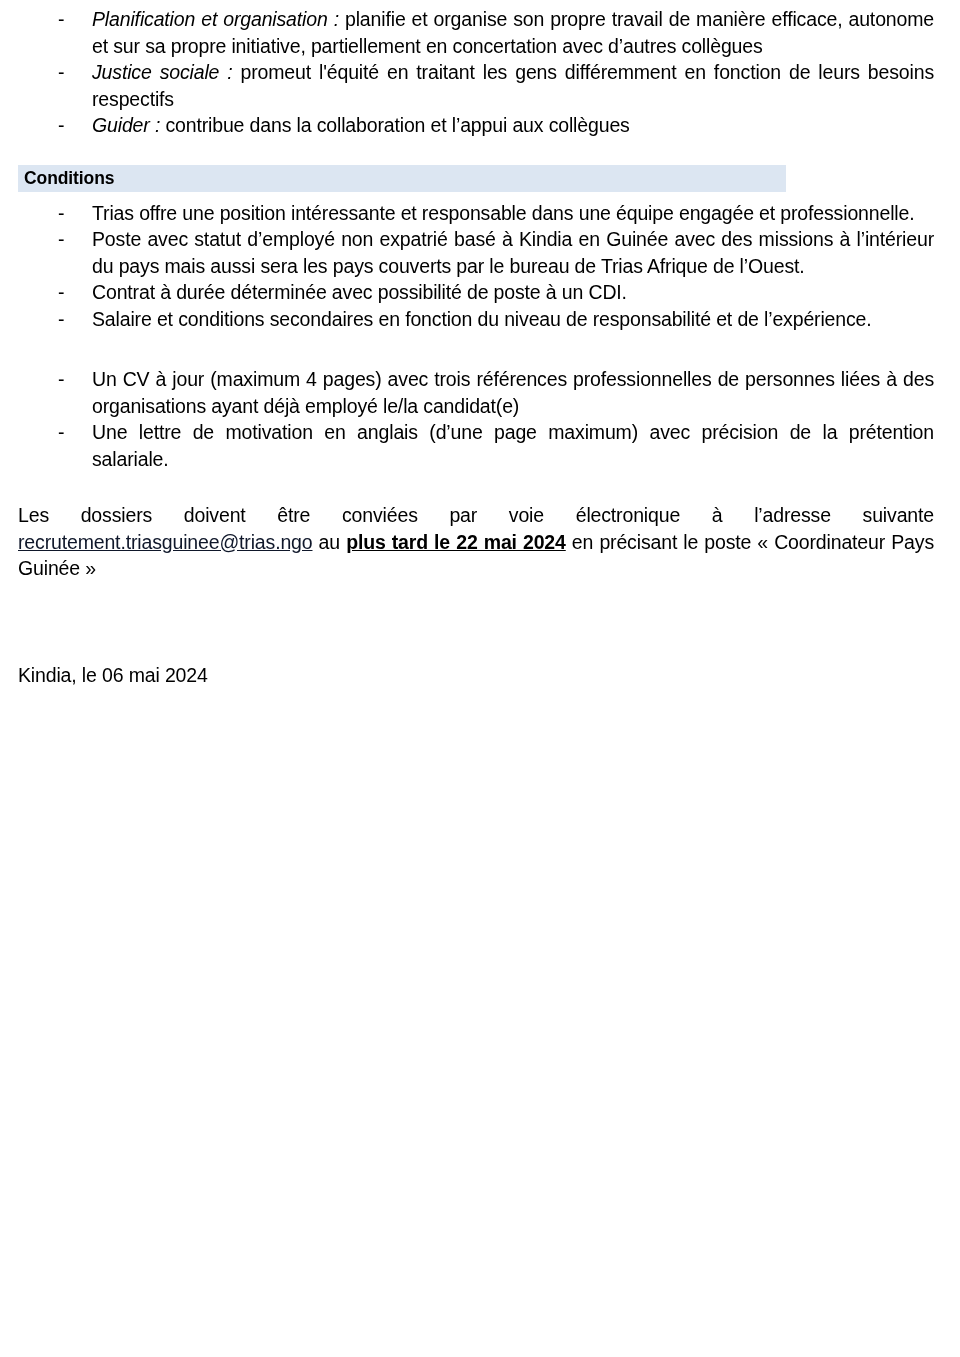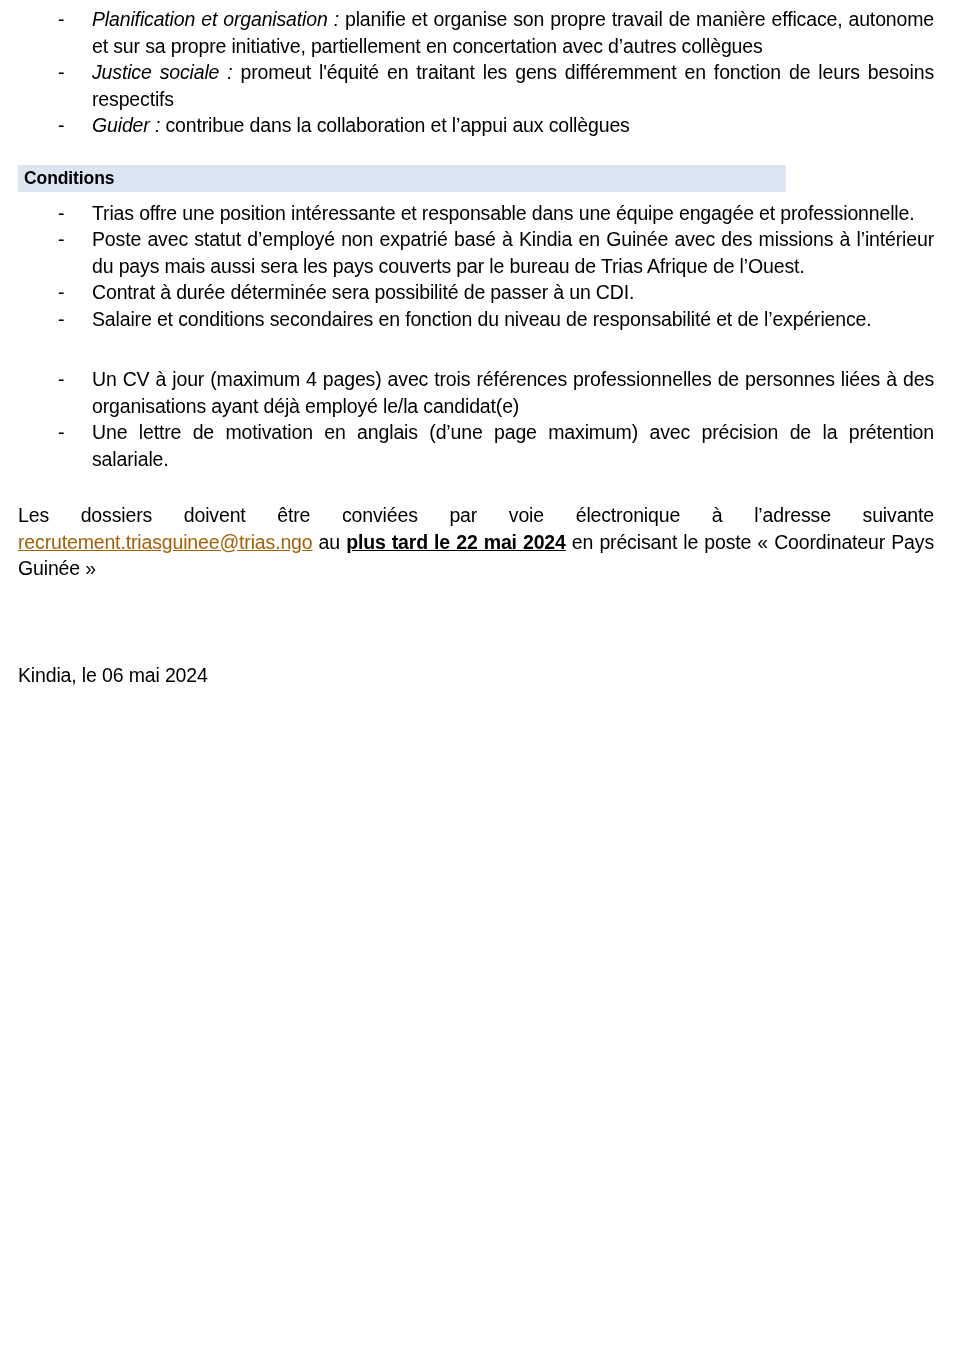--- a/index.html
+++ b/index.html
@@ -83,21 +83,21 @@
     margin: 0;
     font-size: 19.5px;
     line-height: 26.5px;
     text-align: justify;
     text-justify: inter-word;
     letter-spacing: -0.15px;
   }
   p.body-para.left { text-align: left; }
 
   a.maillink {
-    color: #a16207;
+    color: #0f172a;
     text-decoration: underline;
   }
   .bold-underline {
     font-weight: bold;
     text-decoration: underline;
   }
   .sp-8  { height: 8px; }
   .sp-20 { height: 20px; }
   .sp-26 { height: 26px; }
   .sp-30 { height: 30px; }
@@ -135,21 +135,21 @@
       <li>
         <span class="dash">-</span>
         <span class="li-text">Trias offre une position intéressante et responsable dans une équipe engagée et professionnelle.</span>
       </li>
       <li>
         <span class="dash">-</span>
         <span class="li-text">Poste avec statut d’employé non expatrié basé à Kindia en Guinée avec des missions à l’intérieur du pays mais aussi sera les pays couverts par le bureau de Trias Afrique de l’Ouest.</span>
       </li>
       <li>
         <span class="dash">-</span>
-        <span class="li-text">Contrat à durée déterminée sera possibilité de passer à un CDI.</span>
+        <span class="li-text">Contrat à durée déterminée avec possibilité de poste à un CDI.</span>
       </li>
       <li>
         <span class="dash">-</span>
         <span class="li-text">Salaire et conditions secondaires en fonction du niveau de responsabilité et de l’expérience.</span>
       </li>
     </ul>
 
     <div class="sp-26"></div>
 
 

